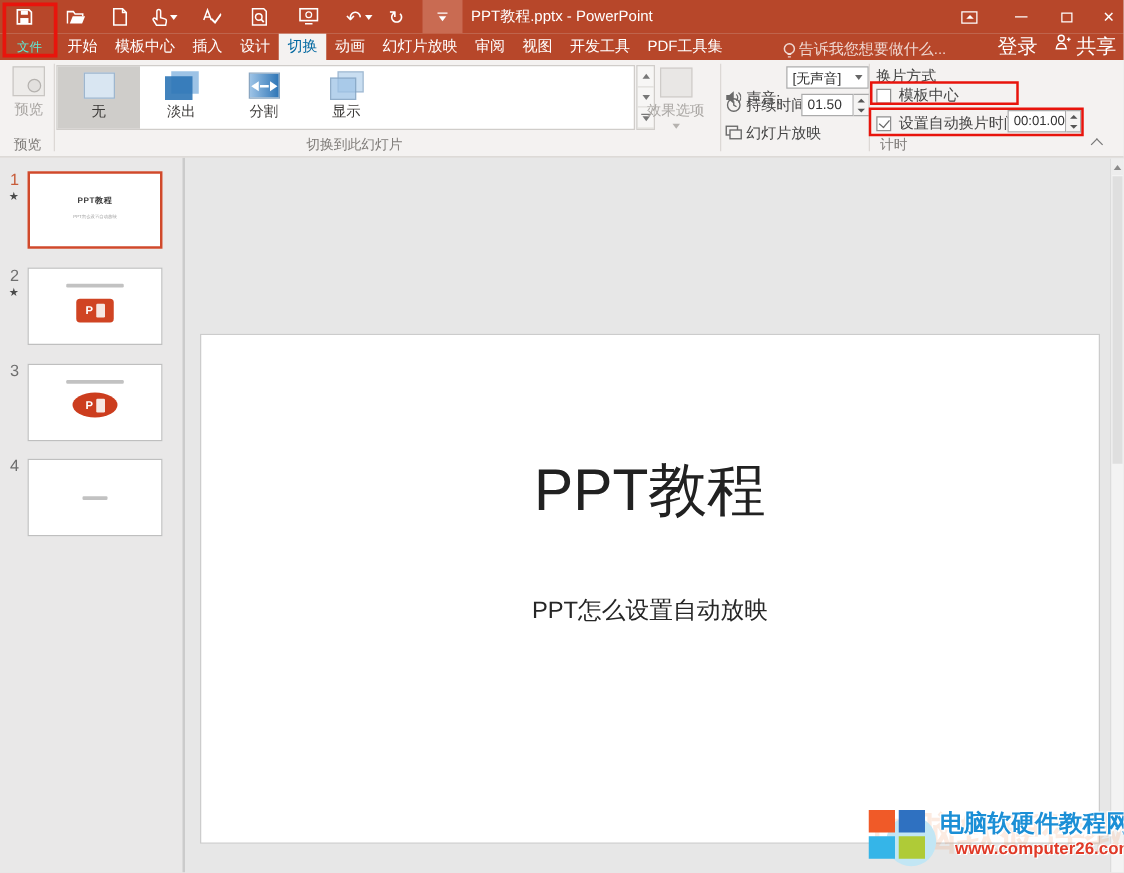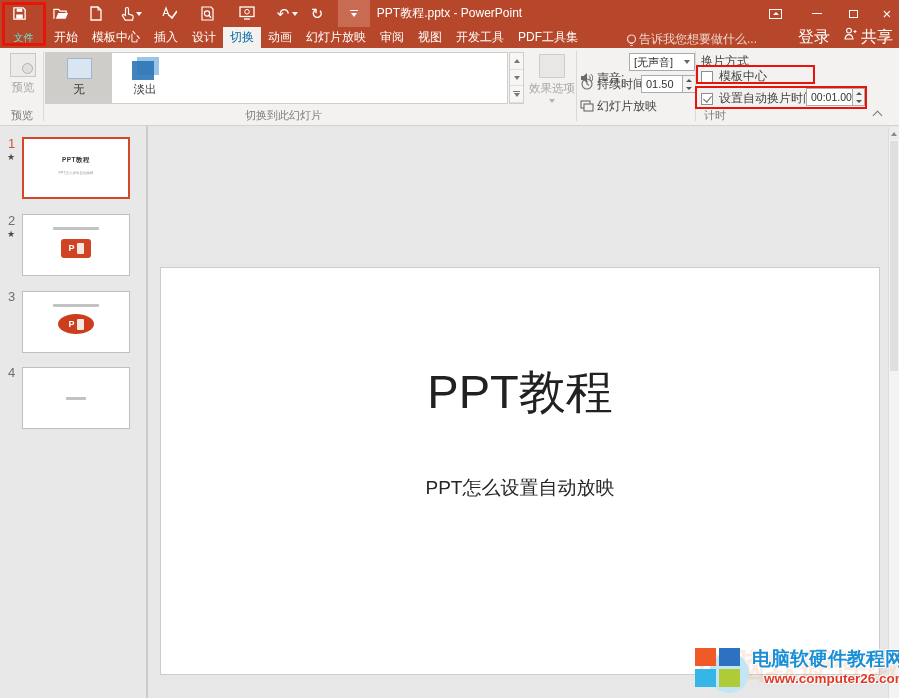--- a/index.html
+++ b/index.html
@@ -62,21 +62,21 @@
   .tic-reveal .b{left:6px;top:0;right:0;bottom:6px;background:rgba(157,195,230,.55);border:1px solid rgba(120,150,180,.5)}
   .tic-reveal .f{left:0;top:5px;right:6px;bottom:0;background:rgba(157,195,230,.75);border:1px solid rgba(120,150,180,.6)}
 
   .gal-scroll{position:absolute;left:509px;top:4px;width:15px;height:52px;border:1px solid #D0CDCA;background:#F7F6F5;display:flex;flex-direction:column}
   .gal-scroll .gs{flex:1;display:flex;align-items:center;justify-content:center;border-bottom:1px solid #E0DDDA}
   .tri-up{width:0;height:0;border-left:3.5px solid transparent;border-right:3.5px solid transparent;border-bottom:4px solid #777}
   .tri-dn{width:0;height:0;border-left:3.5px solid transparent;border-right:3.5px solid transparent;border-top:4px solid #777}
   .gs-more{flex-direction:column;gap:1px}
   .gs-more .ln{width:7px;height:1px;background:#777}
 
-  .fx-btn{position:absolute;left:528px;top:4px;width:47px;text-align:right;color:#A9A6A3;font-size:11.5px}
+  .fx-btn{position:absolute;left:517px;top:4px;width:47px;text-align:center;color:#A9A6A3;font-size:11.5px}
   .fx-btn .fx-ic{width:26px;height:24px;margin:2px auto 3px;background:#E9E7E5;border:1px solid #CFCCC9}
   .fx-btn .caret{border-top-color:#B5B2AF;margin:3px auto 0}
 
   .r-row{position:absolute;left:579px;height:18px;display:flex;align-items:center;color:#444}
   .r-row .ic{width:15px;margin-right:3px;color:#6A6A6A;display:flex;justify-content:center}
   .combo{position:absolute;left:629px;width:66px;height:18px;background:#fff;border:1px solid #ABABAB;font-size:11px;color:#333;display:flex;align-items:center;padding:0 4px;justify-content:space-between}
   .combo .caret{border-top-color:#666}
   .spinbox{position:absolute;width:42px;height:18px;background:#fff;border:1px solid #ABABAB;font-size:11px;color:#333;display:flex;align-items:center;padding:0 4px}
   .spinner{position:absolute;width:13px;height:18px;border:1px solid #ABABAB;border-left:none;background:#F5F4F3;display:flex;flex-direction:column}
   .spinner span{flex:1;display:flex;align-items:center;justify-content:center}
@@ -250,20 +250,36 @@
         </div>
         <div>无</div>
       </div>
       <div class="gal-item">
         <div class="tic tic-fade">
           <span class="sq b"></span>
           <span class="sq f"></span>
         </div>
         <div>淡出</div>
       </div>
+      <div class="gal-item">
+        <div class="tic tic-split">
+          <span class="sq"></span>
+          <span class="aleft"></span>
+          <span class="aright"></span>
+          <span class="abar"></span>
+        </div>
+        <div>分割</div>
+      </div>
+      <div class="gal-item">
+        <div class="tic tic-reveal">
+          <span class="sq b"></span>
+          <span class="sq f"></span>
+        </div>
+        <div>显示</div>
+      </div>
     </div>
   <div class="gal-scroll">
     <span class="gs">
         <span class="tri-up"></span>
       </span>
     <span class="gs">
         <span class="tri-dn"></span>
       </span>
     <span class="gs gs-more">
         <span class="ln"></span>

